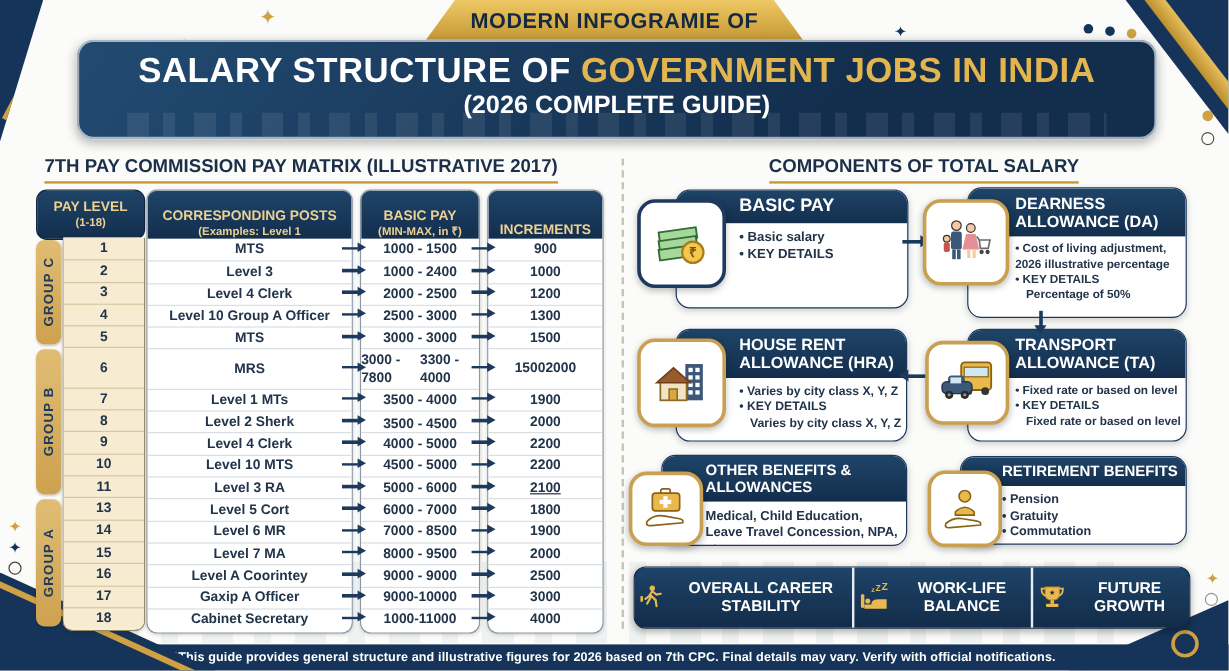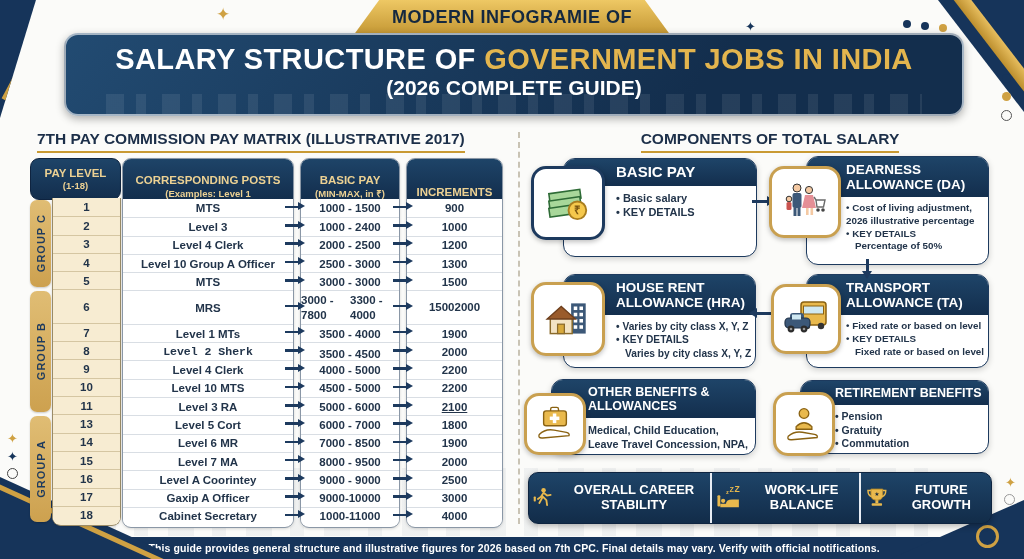--- a/index.html
+++ b/index.html
@@ -191,21 +191,21 @@
       <span class="hl2">(Examples: Level 1</span>
     </div>
     <div class="col-rows" id="post-cells">
         <div class="cell" style="height: 18.3px;">MTS</div>
         <div class="cell" style="height: 18.3px;">Level 3</div>
         <div class="cell" style="height: 18.3px;">Level 4 Clerk</div>
         <div class="cell" style="height: 18.3px;">Level 10 Group A Officer</div>
         <div class="cell" style="height: 18.3px;">MTS</div>
         <div class="cell" style="height: 33.4px;">MRS</div>
         <div class="cell" style="height: 18.3px;">Level 1 MTs</div>
-        <div class="cell" style="height: 18.3px; font-family: Liberation Mono, monospace;">Level 2 Sherk</div>
+        <div class="cell" style="height: 18.3px;">Level 2 Sherk</div>
         <div class="cell" style="height: 18.3px;">Level 4 Clerk</div>
         <div class="cell" style="height: 18.3px;">Level 10 MTS</div>
         <div class="cell" style="height: 18.3px;">Level 3 RA</div>
         <div class="cell" style="height: 18.3px;">Level 5 Cort</div>
         <div class="cell" style="height: 18.3px;">Level 6 MR</div>
         <div class="cell" style="height: 18.3px;">Level 7 MA</div>
         <div class="cell" style="height: 18.3px;">Level A Coorintey</div>
         <div class="cell" style="height: 18.3px;">Gaxip A Officer</div>
         <div class="cell" style="height: 18.3px;">Cabinet Secretary</div>
       </div>

